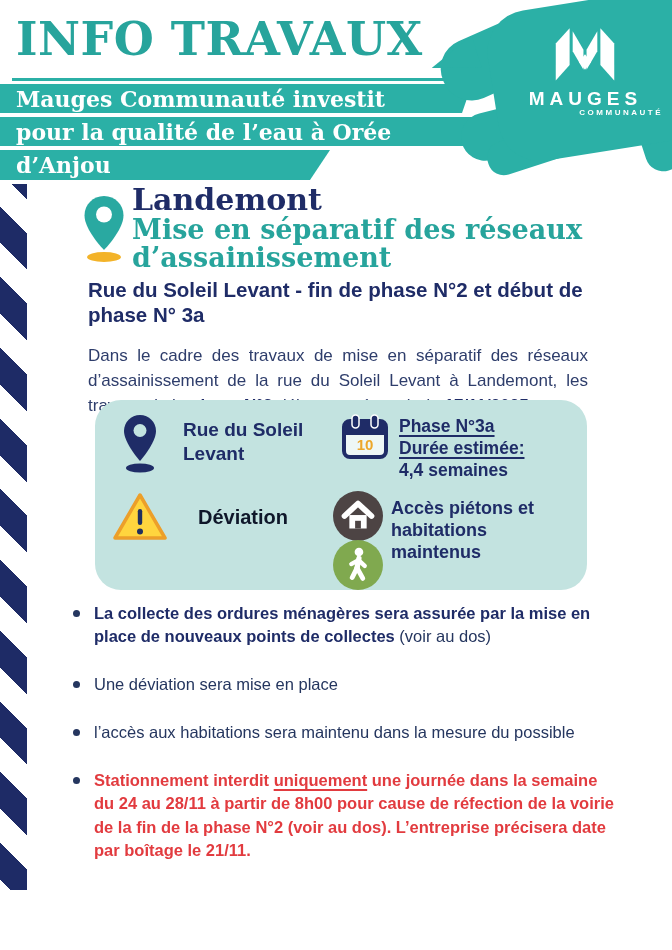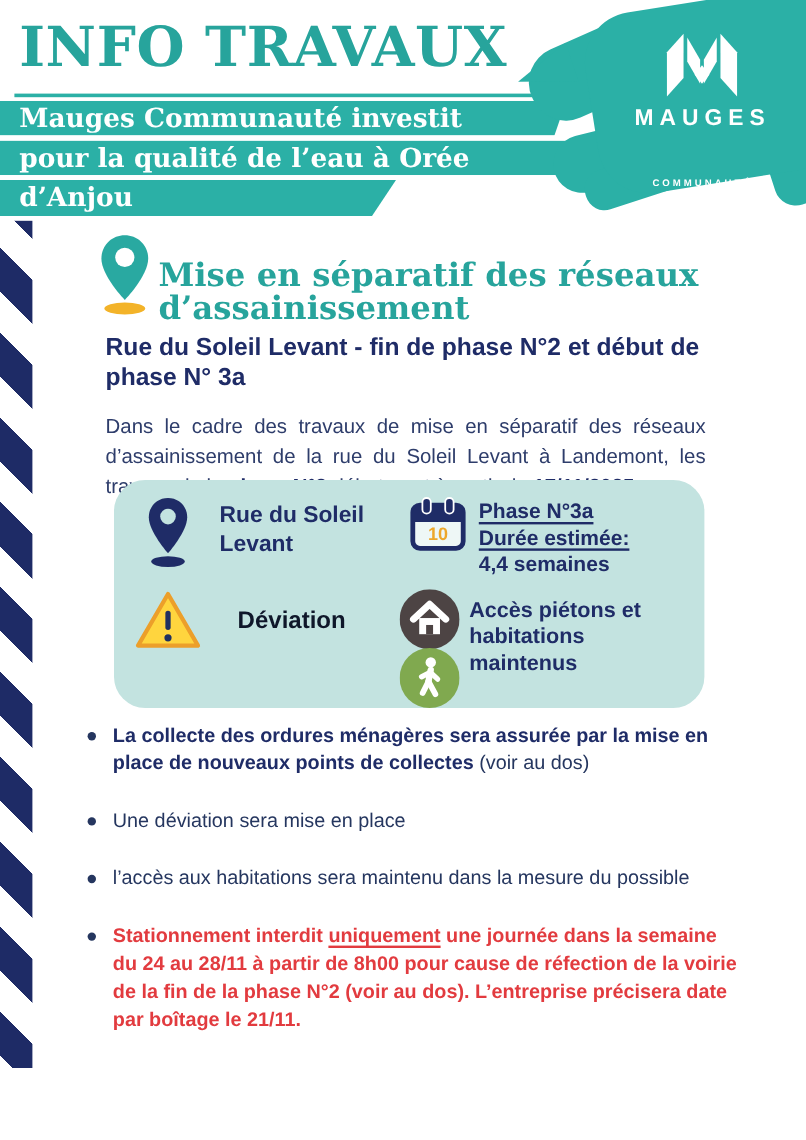--- a/index.html
+++ b/index.html
@@ -27,22 +27,22 @@
   .blob{position:absolute;background:#2bb0a6;}
   .blob.s1{left:62px;top:6px;width:205px;height:152px;border-radius:42px;transform:rotate(-9deg);}
   .blob.s2{left:8px;top:30px;width:132px;height:62px;border-radius:30px;transform:rotate(-24deg);}
   .blob.s3{left:0px;top:48px;width:48px;height:34px;clip-path:polygon(100% 0,0 55%,100% 100%);transform:rotate(-18deg);}
   .blob.s4{left:30px;top:110px;width:120px;height:48px;border-radius:24px;transform:rotate(-14deg);}
   .blob.s5{left:208px;top:96px;width:64px;height:78px;border-radius:18px;transform:rotate(-18deg);}
   .blob.s6{left:56px;top:138px;width:92px;height:34px;border-radius:16px;transform:rotate(-18deg);}
   .logo-mark{position:absolute;left:118px;top:28px;width:74px;height:60px;}
   .logo-name{position:absolute;left:78px;top:94px;width:155px;text-align:center;
     color:#fff;font-size:19px;letter-spacing:5px;font-weight:bold;}
-  .logo-sub{position:absolute;left:78px;top:114px;width:155px;text-align:center;
-    color:#fff;font-size:8px;letter-spacing:2.5px;font-weight:bold;margin-top:40px;}
+  .logo-sub{position:absolute;left:78px;top:114px;width:155px;text-align:right;
+    color:#fff;font-size:8px;letter-spacing:2.5px;font-weight:bold;}
   
   .stripes{
     position:absolute;left:0;top:184px;width:27px;height:766px;
     background:repeating-linear-gradient(45deg,#1e2b66 0 26px,#ffffff 26px 50px);
   }
   
   .pin-main{position:absolute;left:80px;top:194px;}
   .commune{position:absolute;left:132px;top:182px;font-family:"DejaVu Serif",serif;
     font-weight:bold;font-size:30px;color:#1f2c67;}
   .subtitle{position:absolute;left:132px;top:216px;width:470px;font-family:"DejaVu Serif",serif;
@@ -105,20 +105,21 @@
     <div class="logo-sub">COMMUNAUTÉ</div>
   </div>
 
   <div class="stripes"></div>
 
   <svg class="pin-main" width="48" height="70" viewBox="0 0 48 70">
     <ellipse cx="24" cy="63" rx="17" ry="5" fill="#f3b329"></ellipse>
     <path d="M24 2 C13 2 4.5 10.5 4.5 21.5 C4.5 36 24 56 24 56 C24 56 43.5 36 43.5 21.5 C43.5 10.5 35 2 24 2 Z" fill="#29a9a1"></path>
     <circle cx="24" cy="20.5" r="8" fill="#fff"></circle>
   </svg>
+  <div class="commune">Landemont</div>
   <div class="subtitle">Mise en séparatif des réseaux d’assainissement</div>
   <div class="heading">Rue du Soleil Levant - fin de phase N°2 et début de phase N° 3a</div>
   <p class="intro"><span>Dans le cadre des travaux de mise en séparatif des réseaux d’assainissement de la rue du Soleil Levant à Landemont, les travaux de la </span><span class="b">phase N°3</span><span> débuteront à partir du </span><span class="b">17/11/2025</span></p>
 
   <div class="infobox">
     <svg class="abs" style="left:24px;top:13px" width="42" height="60" viewBox="0 0 42 60">
       <ellipse cx="21" cy="55" rx="14" ry="4.5" fill="#1f2c67"></ellipse>
       <path d="M21 2 C12 2 5 9 5 18 C5 30 21 48 21 48 C21 48 37 30 37 18 C37 9 30 2 21 2 Z" fill="#1f2c67"></path>
       <circle cx="21" cy="17.5" r="6.5" fill="#c3e3e0"></circle>
     </svg>

